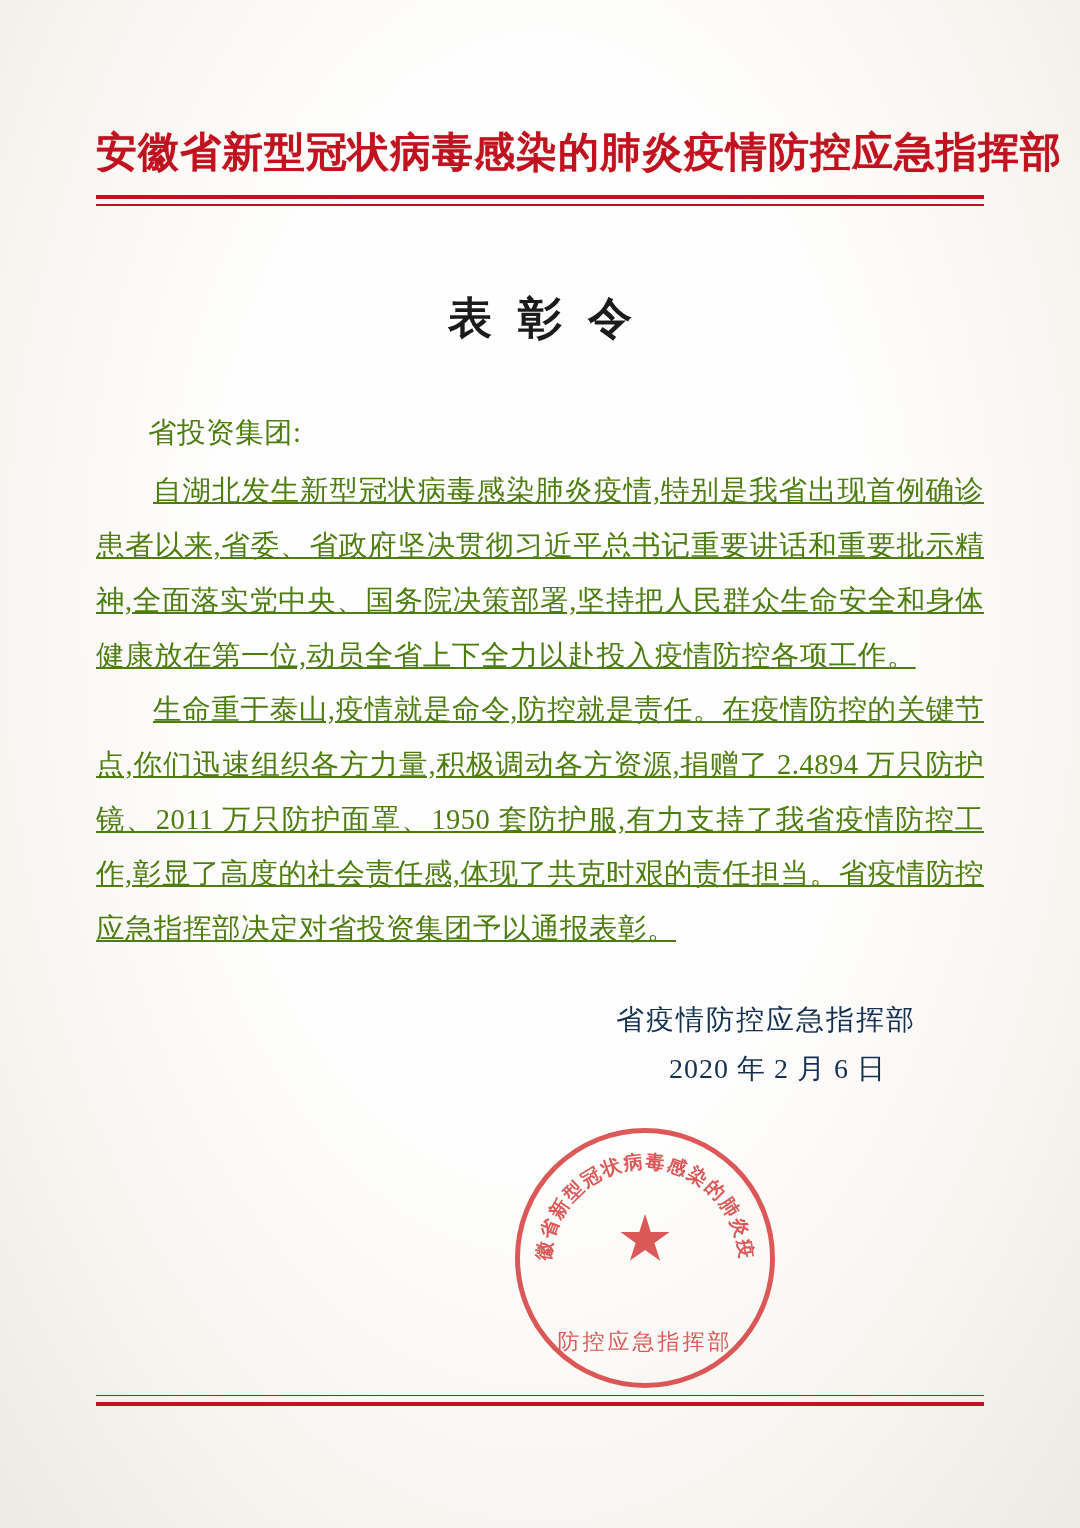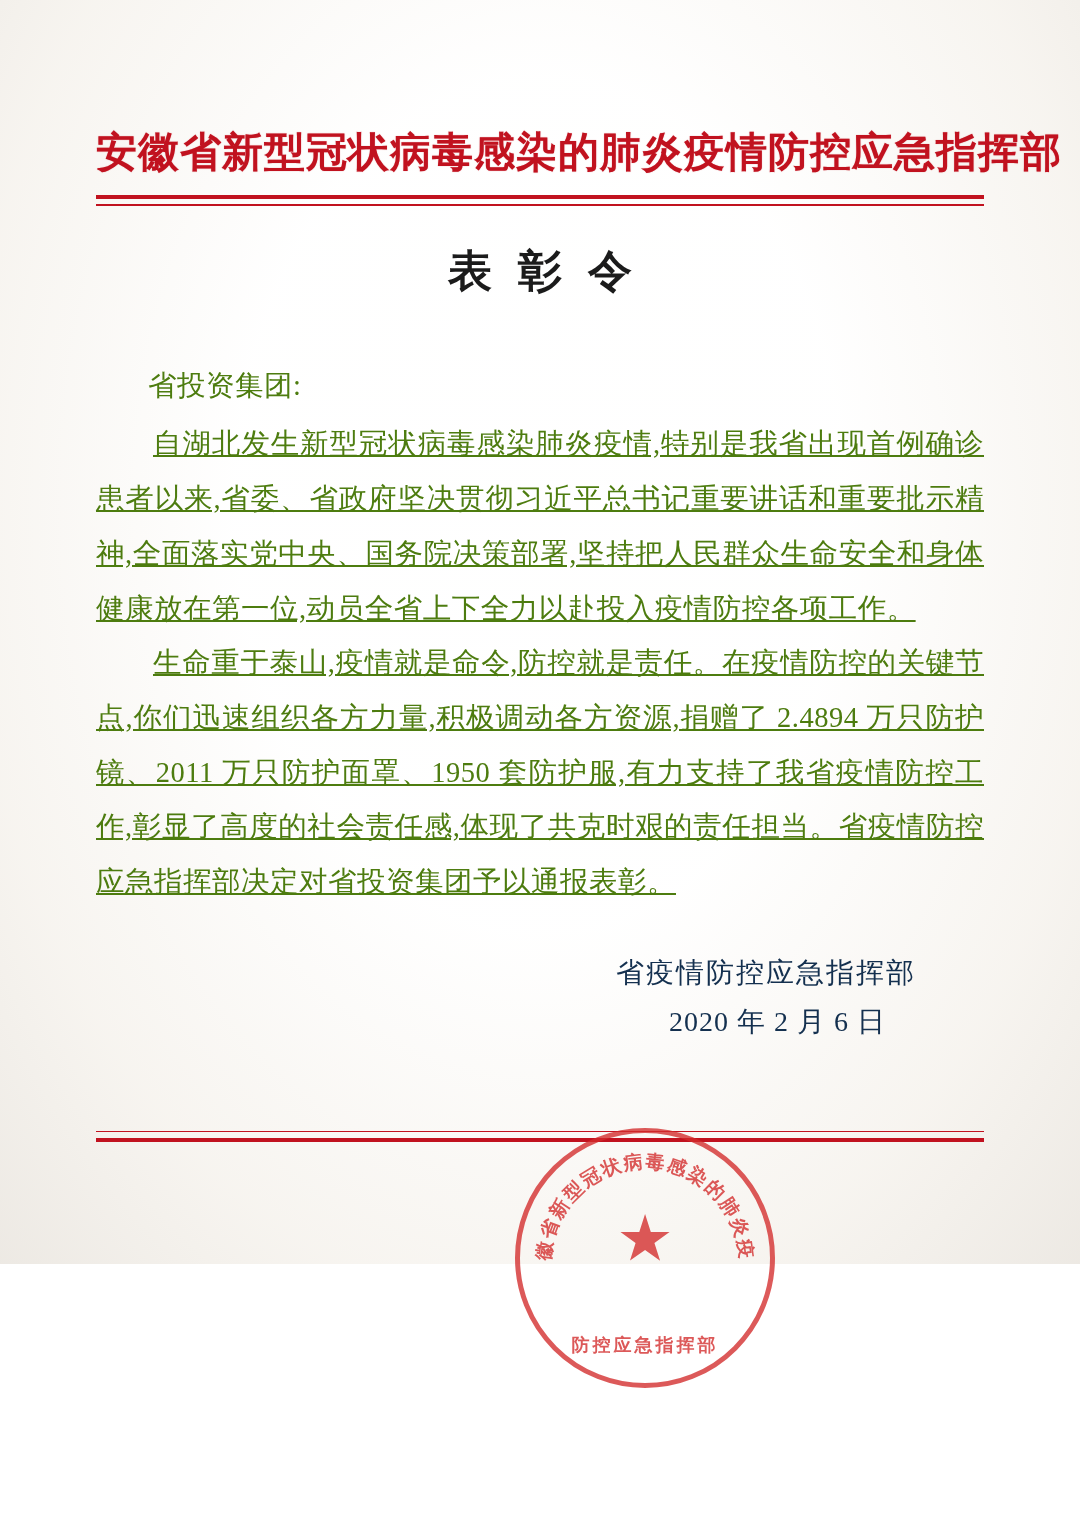--- a/index.html
+++ b/index.html
@@ -10,21 +10,21 @@
     width: 1080px;
     height: 1528px;
     background: #ffffff;
     font-family: "Liberation Serif", "DejaVu Serif", serif;
     overflow: hidden;
   }
 
   .page {
     position: relative;
     width: 1080px;
-    height: 1264px;
+    height: 1528px;
     background: #fdfcfa;
     box-sizing: border-box;
   }
 
   
   .paper-texture {
     position: absolute;
     inset: 0;
     background:
       radial-gradient(ellipse at 50% 40%, rgba(255,255,255,0.9) 40%, rgba(246,243,238,0.85) 75%, rgba(235,231,225,0.9) 100%);
@@ -61,21 +61,21 @@
   }
   .rule-thin {
     height: 1.5px;
     background: #c1121f;
     margin: 5px auto 0 auto;
   }
 
   
   .doc-title {
     text-align: center;
-    margin-top: 36px;
+    margin-top: 83px;
     font-size: 44px;
     font-weight: bold;
     letter-spacing: 26px;
     text-indent: 26px;
     color: #1b1b1b;
     font-family: "Liberation Serif", "DejaVu Serif", serif;
   }
 
   
   .body-block {
@@ -157,24 +157,24 @@
     font-size: 19px;
     font-weight: bold;
     letter-spacing: 2px;
   }
   .seal-bottom {
     position: absolute;
     left: 50%;
     bottom: 26px;
     transform: translateX(-50%);
     color: #d32b2b;
-    font-size: 18px;
+    font-size: 22px;
     letter-spacing: 3px;
     white-space: nowrap;
-    font-weight: bold;
+    font-weight: normal;
   }
 
   
   .footer-rules {
     position: absolute;
     left: 96px;
     right: 96px;
     bottom: 122px;
   }
   .footer-rule-thin {

